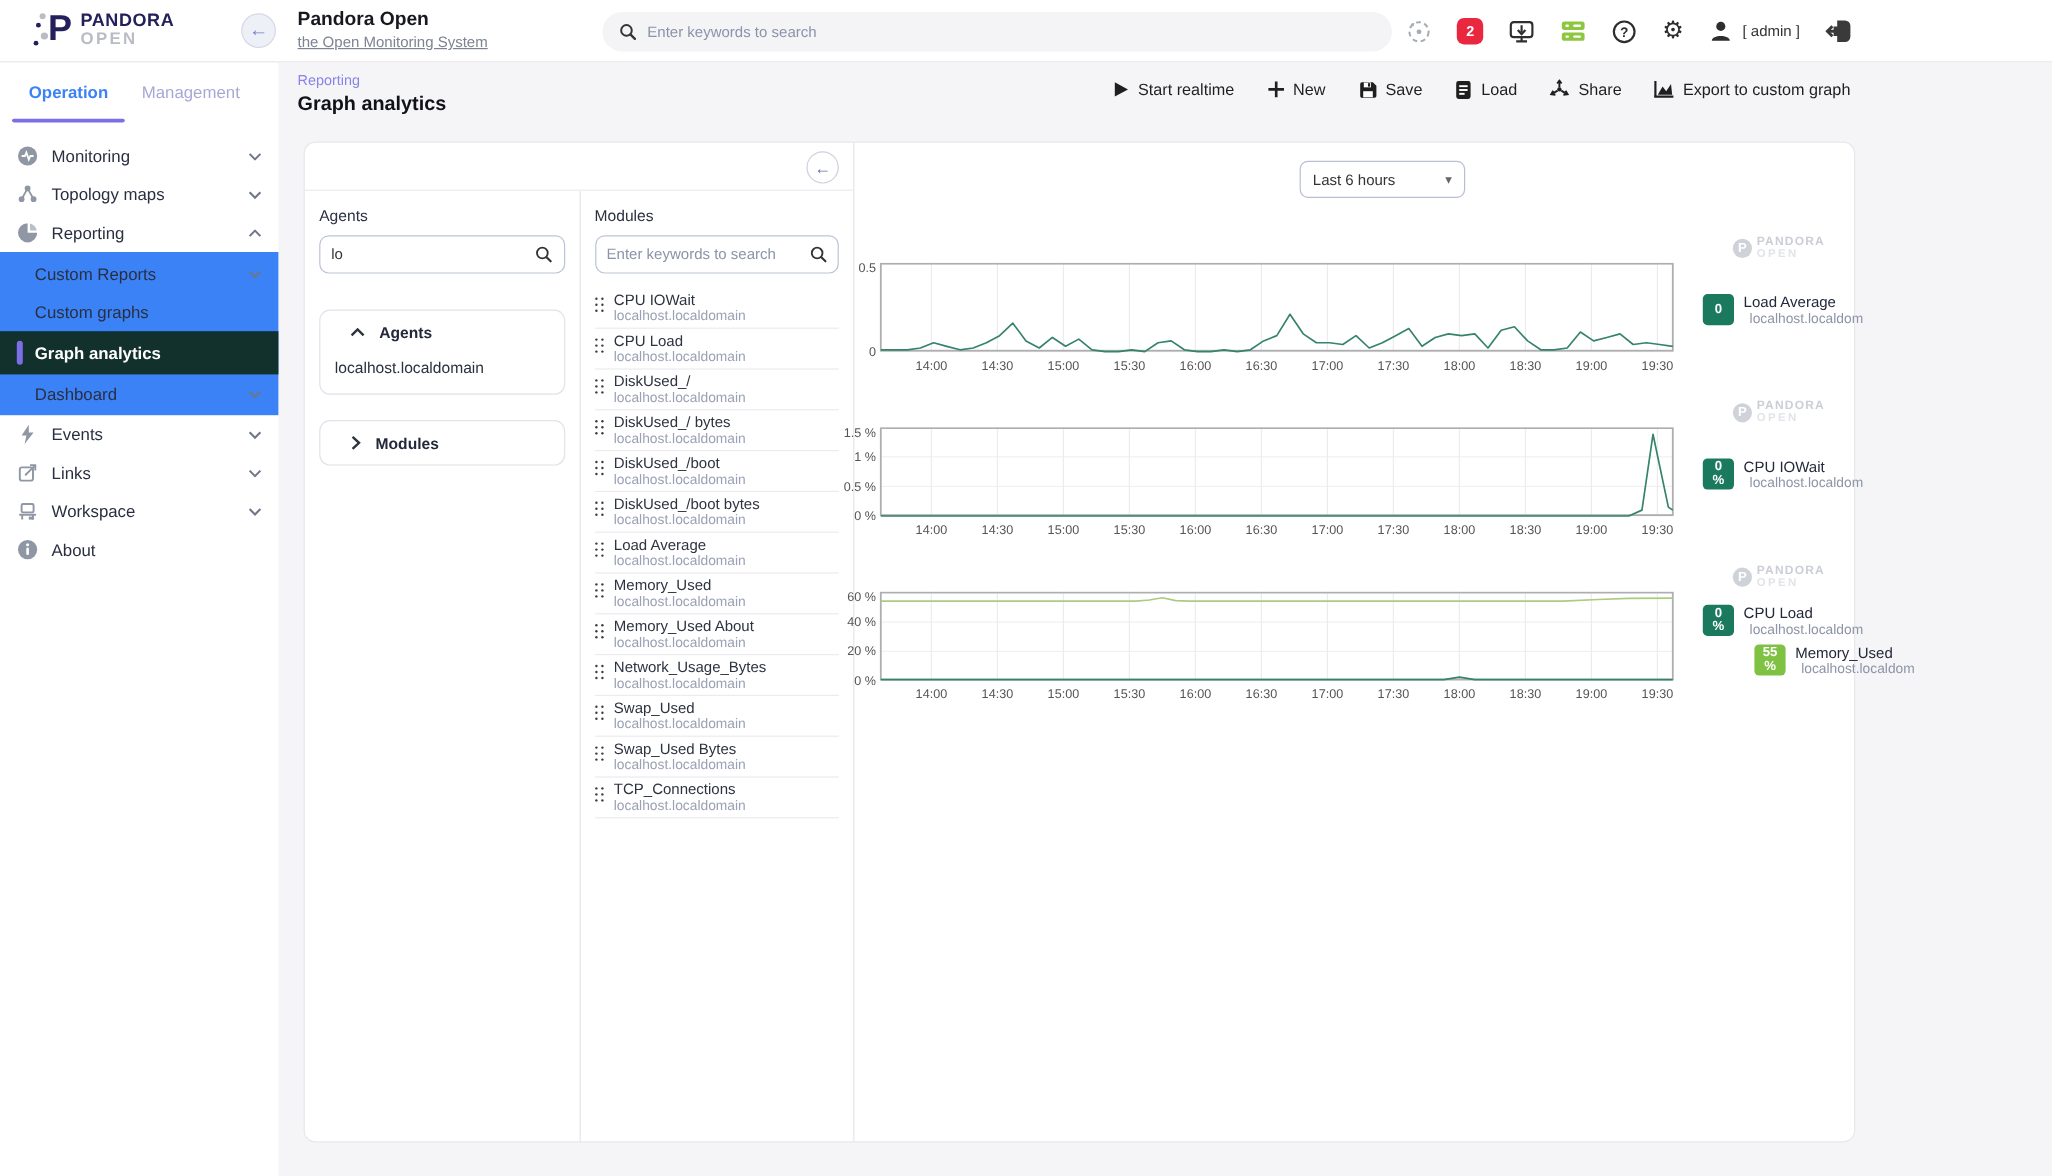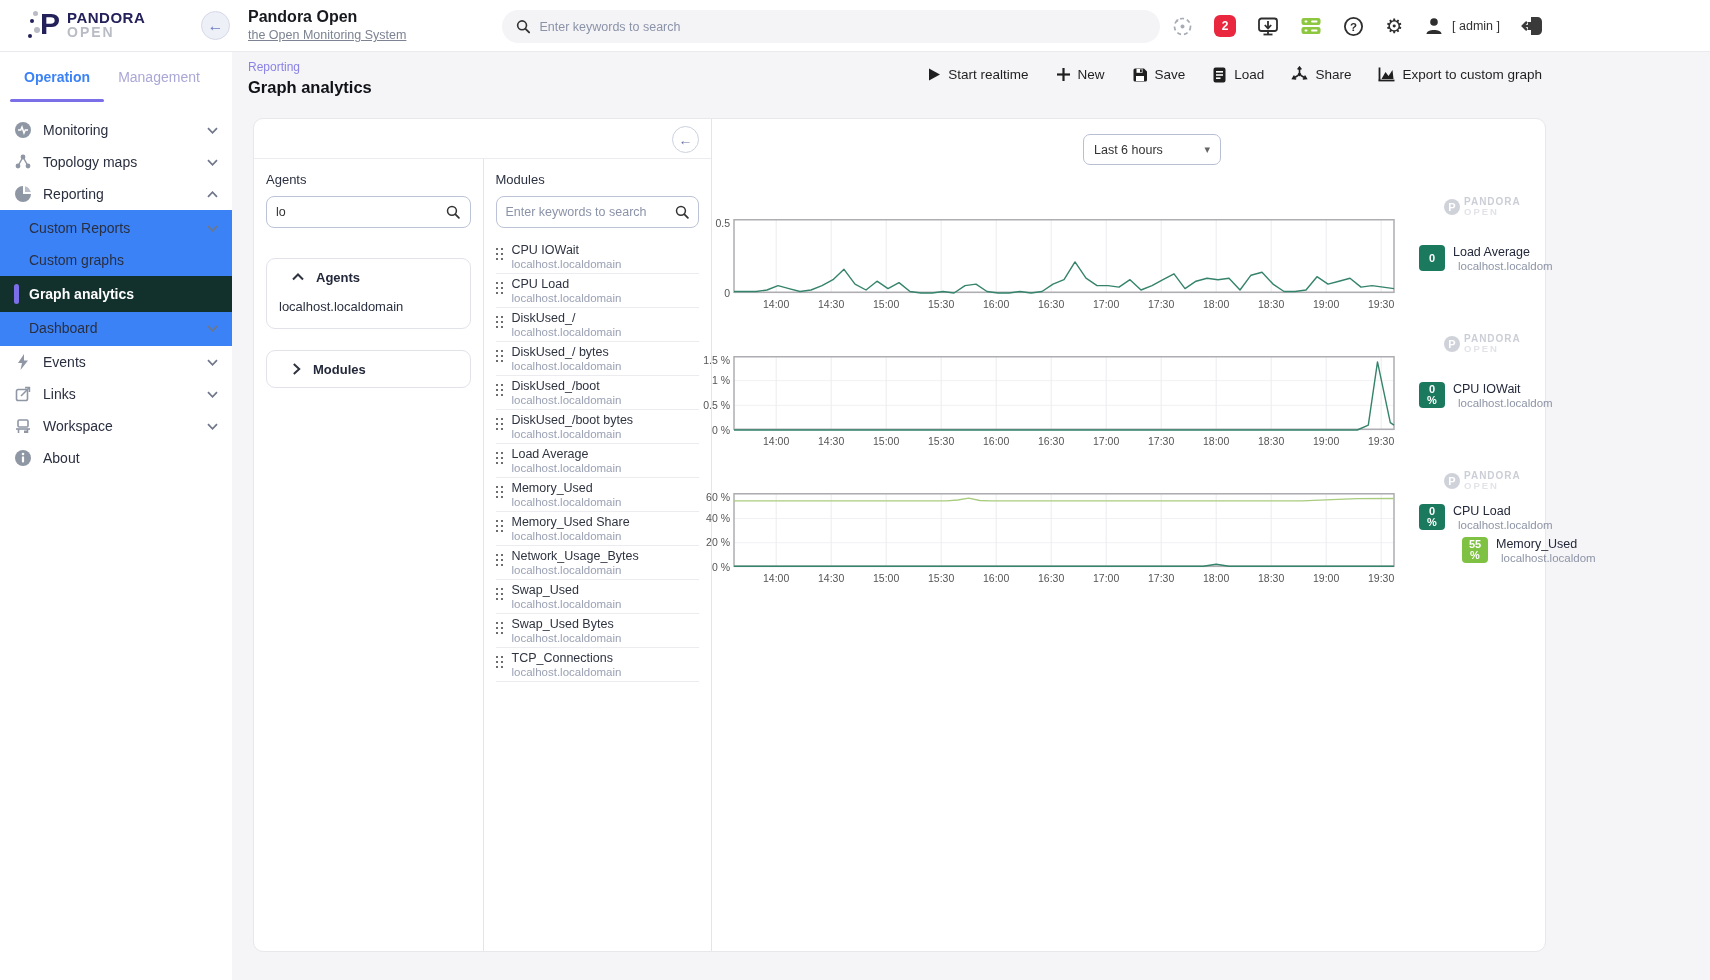--- a/index.html
+++ b/index.html
@@ -552,21 +552,21 @@
             <div class="mod-row">
               <span class="handle">
                 <i></i>
                 <i></i>
                 <i></i>
                 <i></i>
                 <i></i>
                 <i></i>
               </span>
               <span>
-                <div class="mod-name">Memory_Used Share</div>
+                <div class="mod-name">Memory_Used About</div>
                 <div class="mod-agent">localhost.localdomain</div>
               </span>
             </div>
             <div class="mod-row">
               <span class="handle">
                 <i></i>
                 <i></i>
                 <i></i>
                 <i></i>
                 <i></i>

